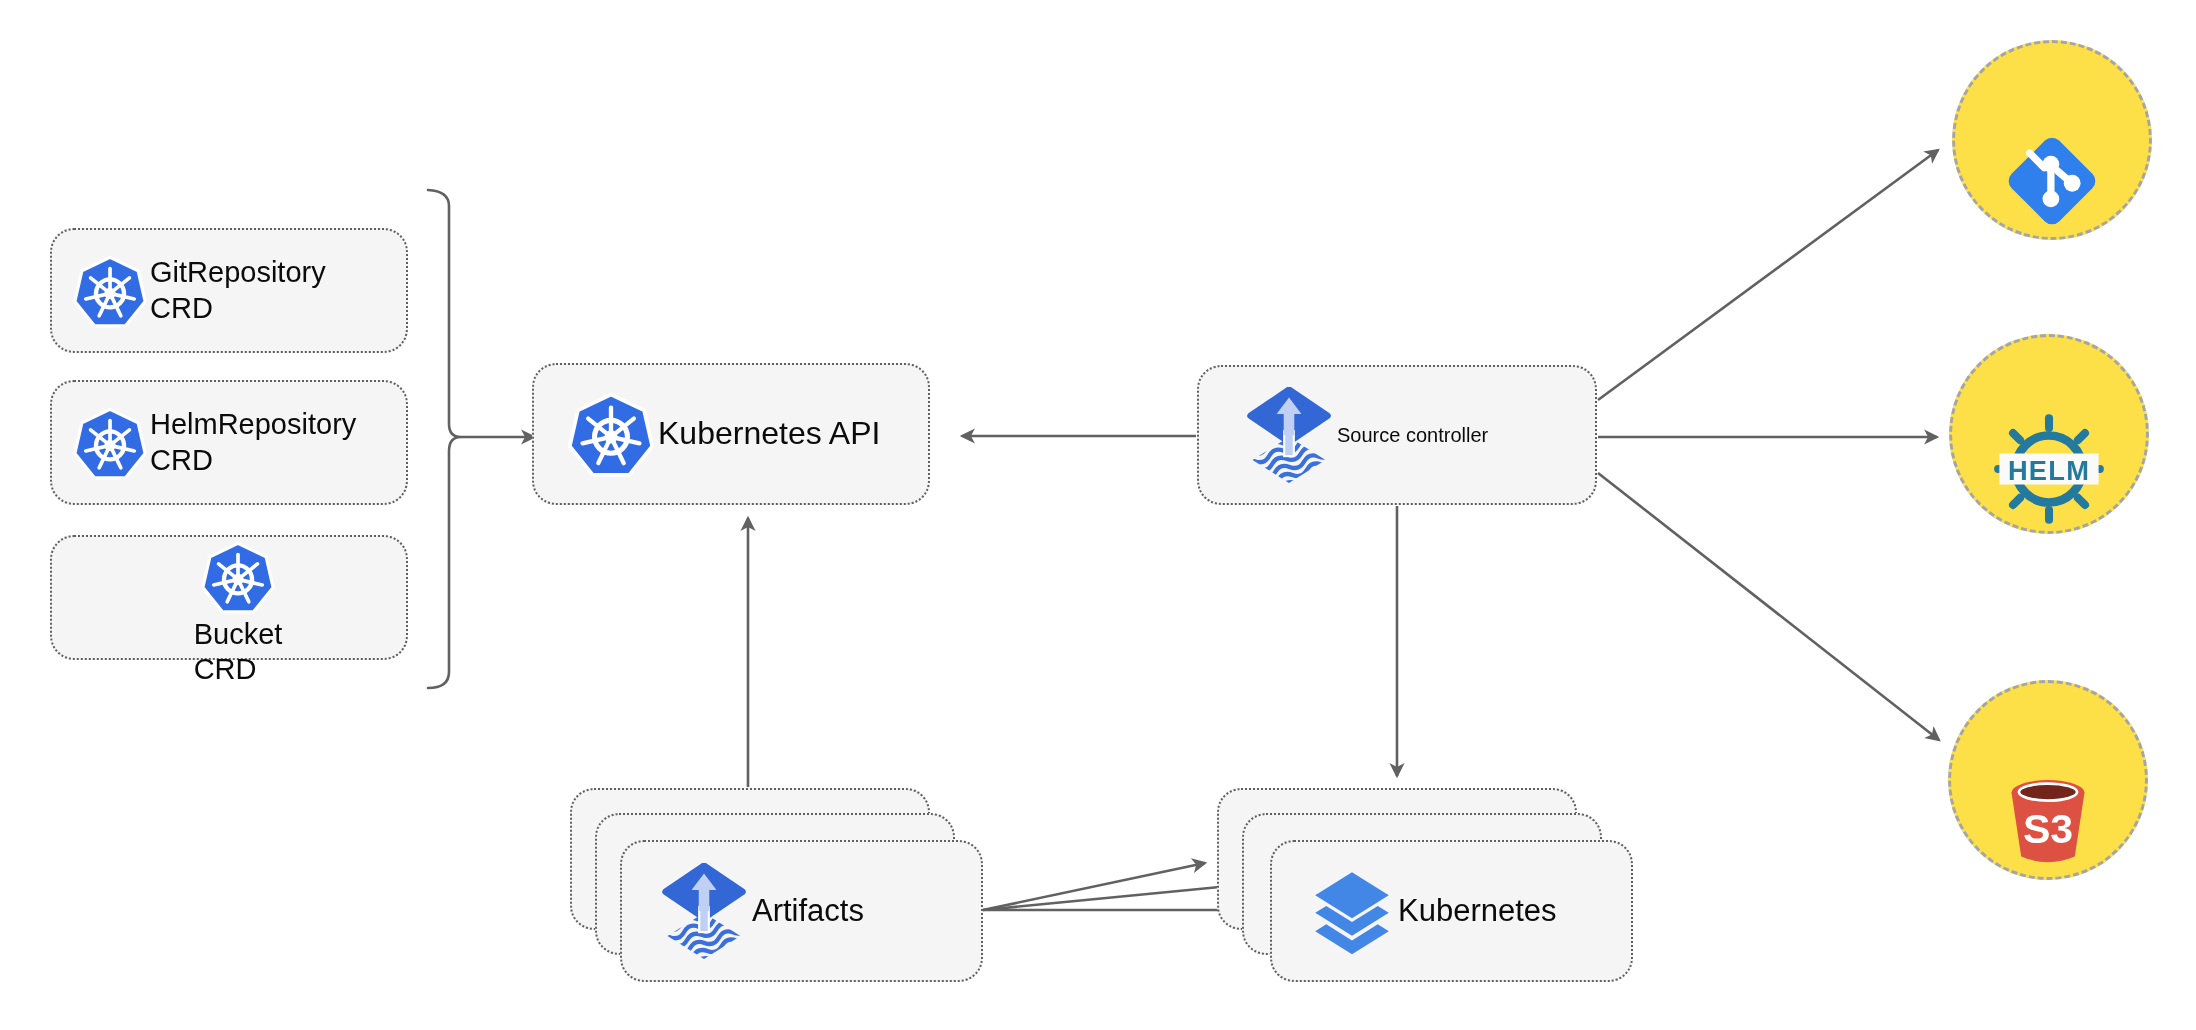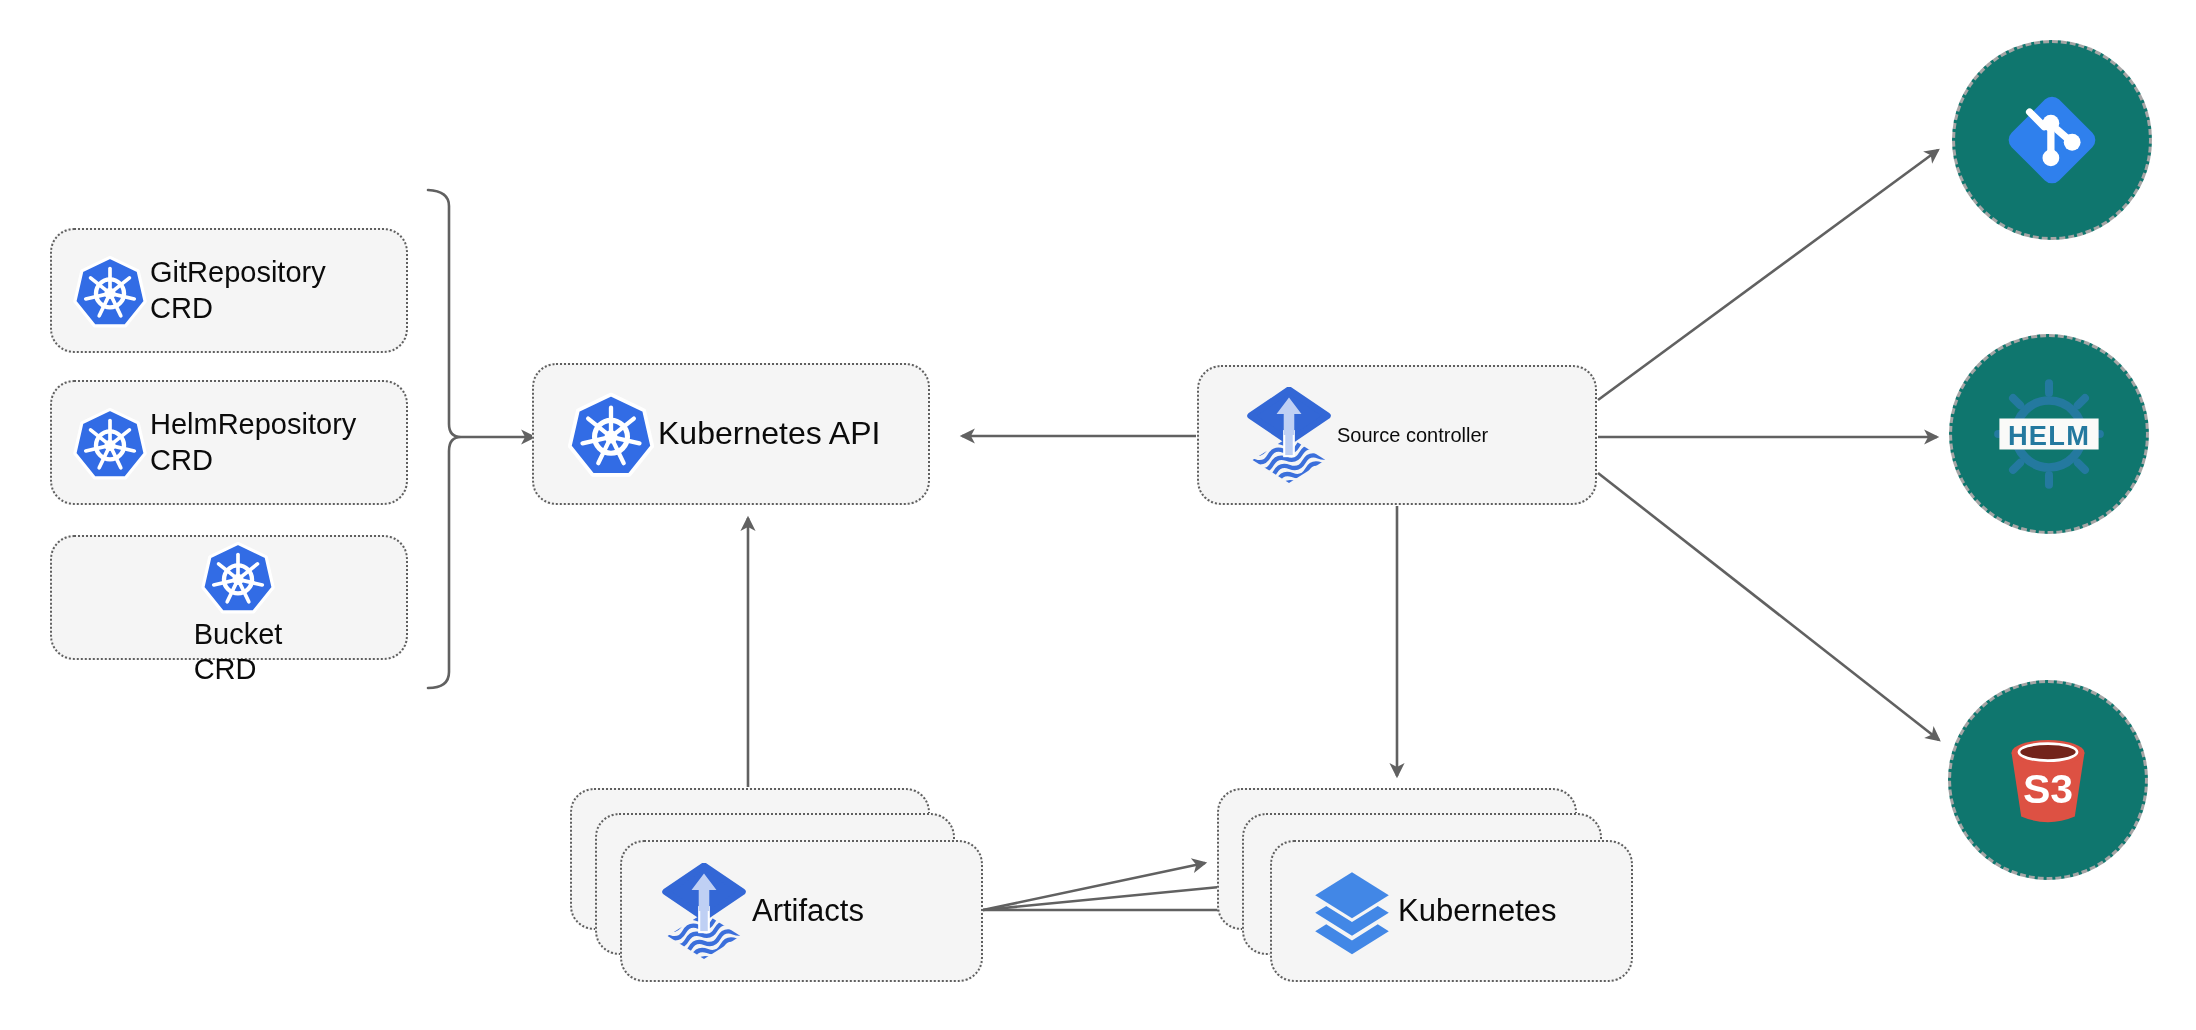--- a/index.html
+++ b/index.html
@@ -22,22 +22,22 @@
   .src{left:1197px;top:365px;width:400px;height:140px;padding-left:42px;}
   .src .lbl{font-size:20px;}
   .src .lbl span{display:inline-block;max-width:175px;}
   .stack-back{z-index:2;}
   .stack-mid{z-index:3;}
   .stack-front{z-index:4;padding-left:34px;}
   .stack-front .lbl{font-size:31px;}
   .flux-slot svg{width:96px;height:96px;display:block;}
   .circle{
     position:absolute;width:200px;height:200px;border-radius:50%;
-    border:3px dashed #a5a5a5;background:#0f766e;box-sizing:border-box;
-    display:flex;align-items:center;justify-content:center;z-index:2;
+    border:3px dashed #a5a5a5;background:#fde047;box-sizing:border-box;
+    display:flex;align-items:flex-end;justify-content:center;z-index:2;
   }
   #circle-git{left:1952px;top:40px;}
   #circle-helm{left:1949px;top:334px;}
   #circle-s3{left:1948px;top:680px;}
 </style>
 </head>
 <body>
 
 <div class="canvas">
 

